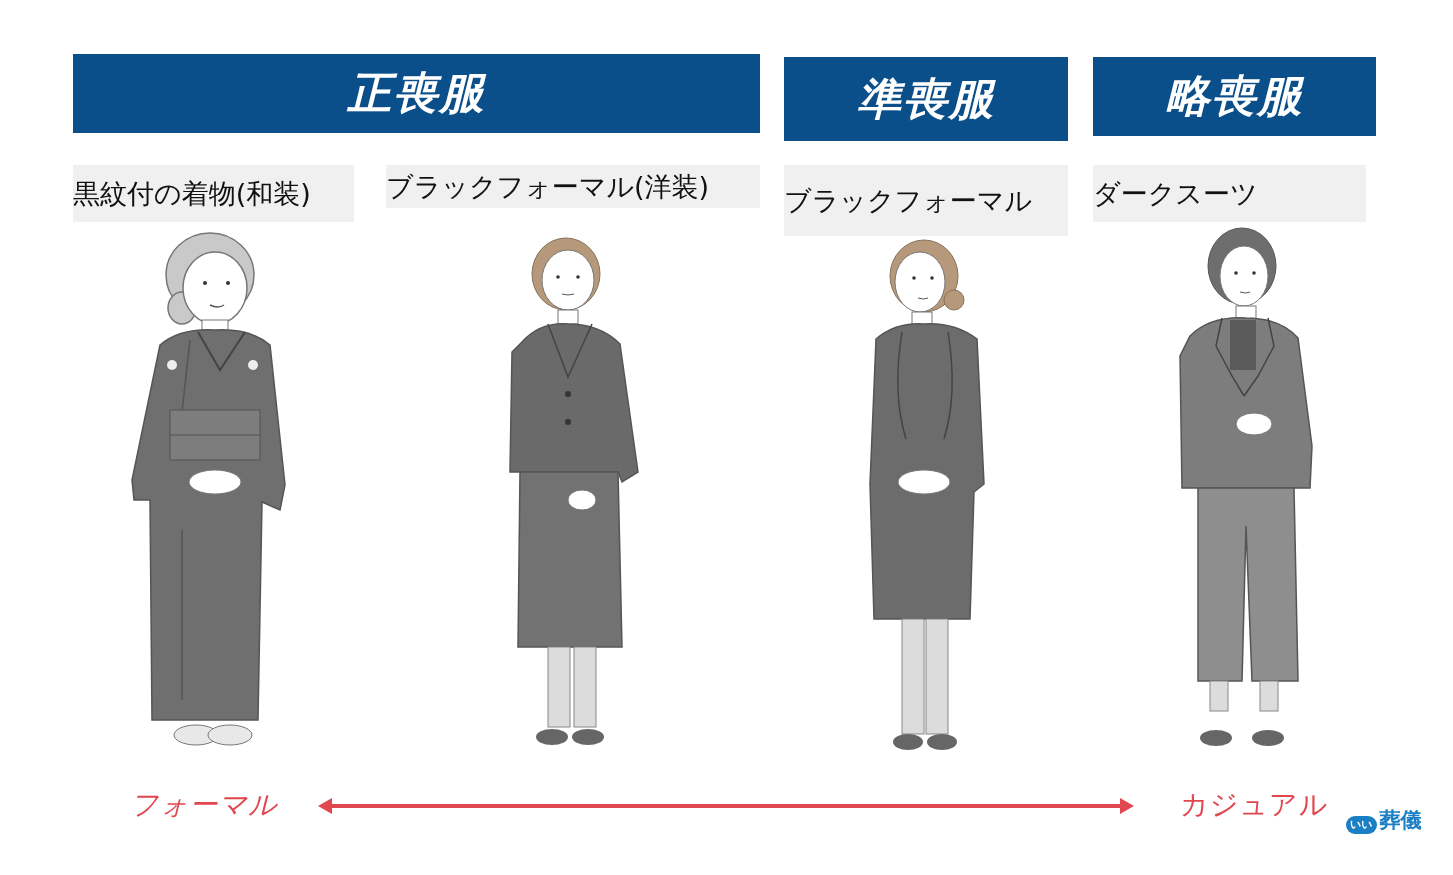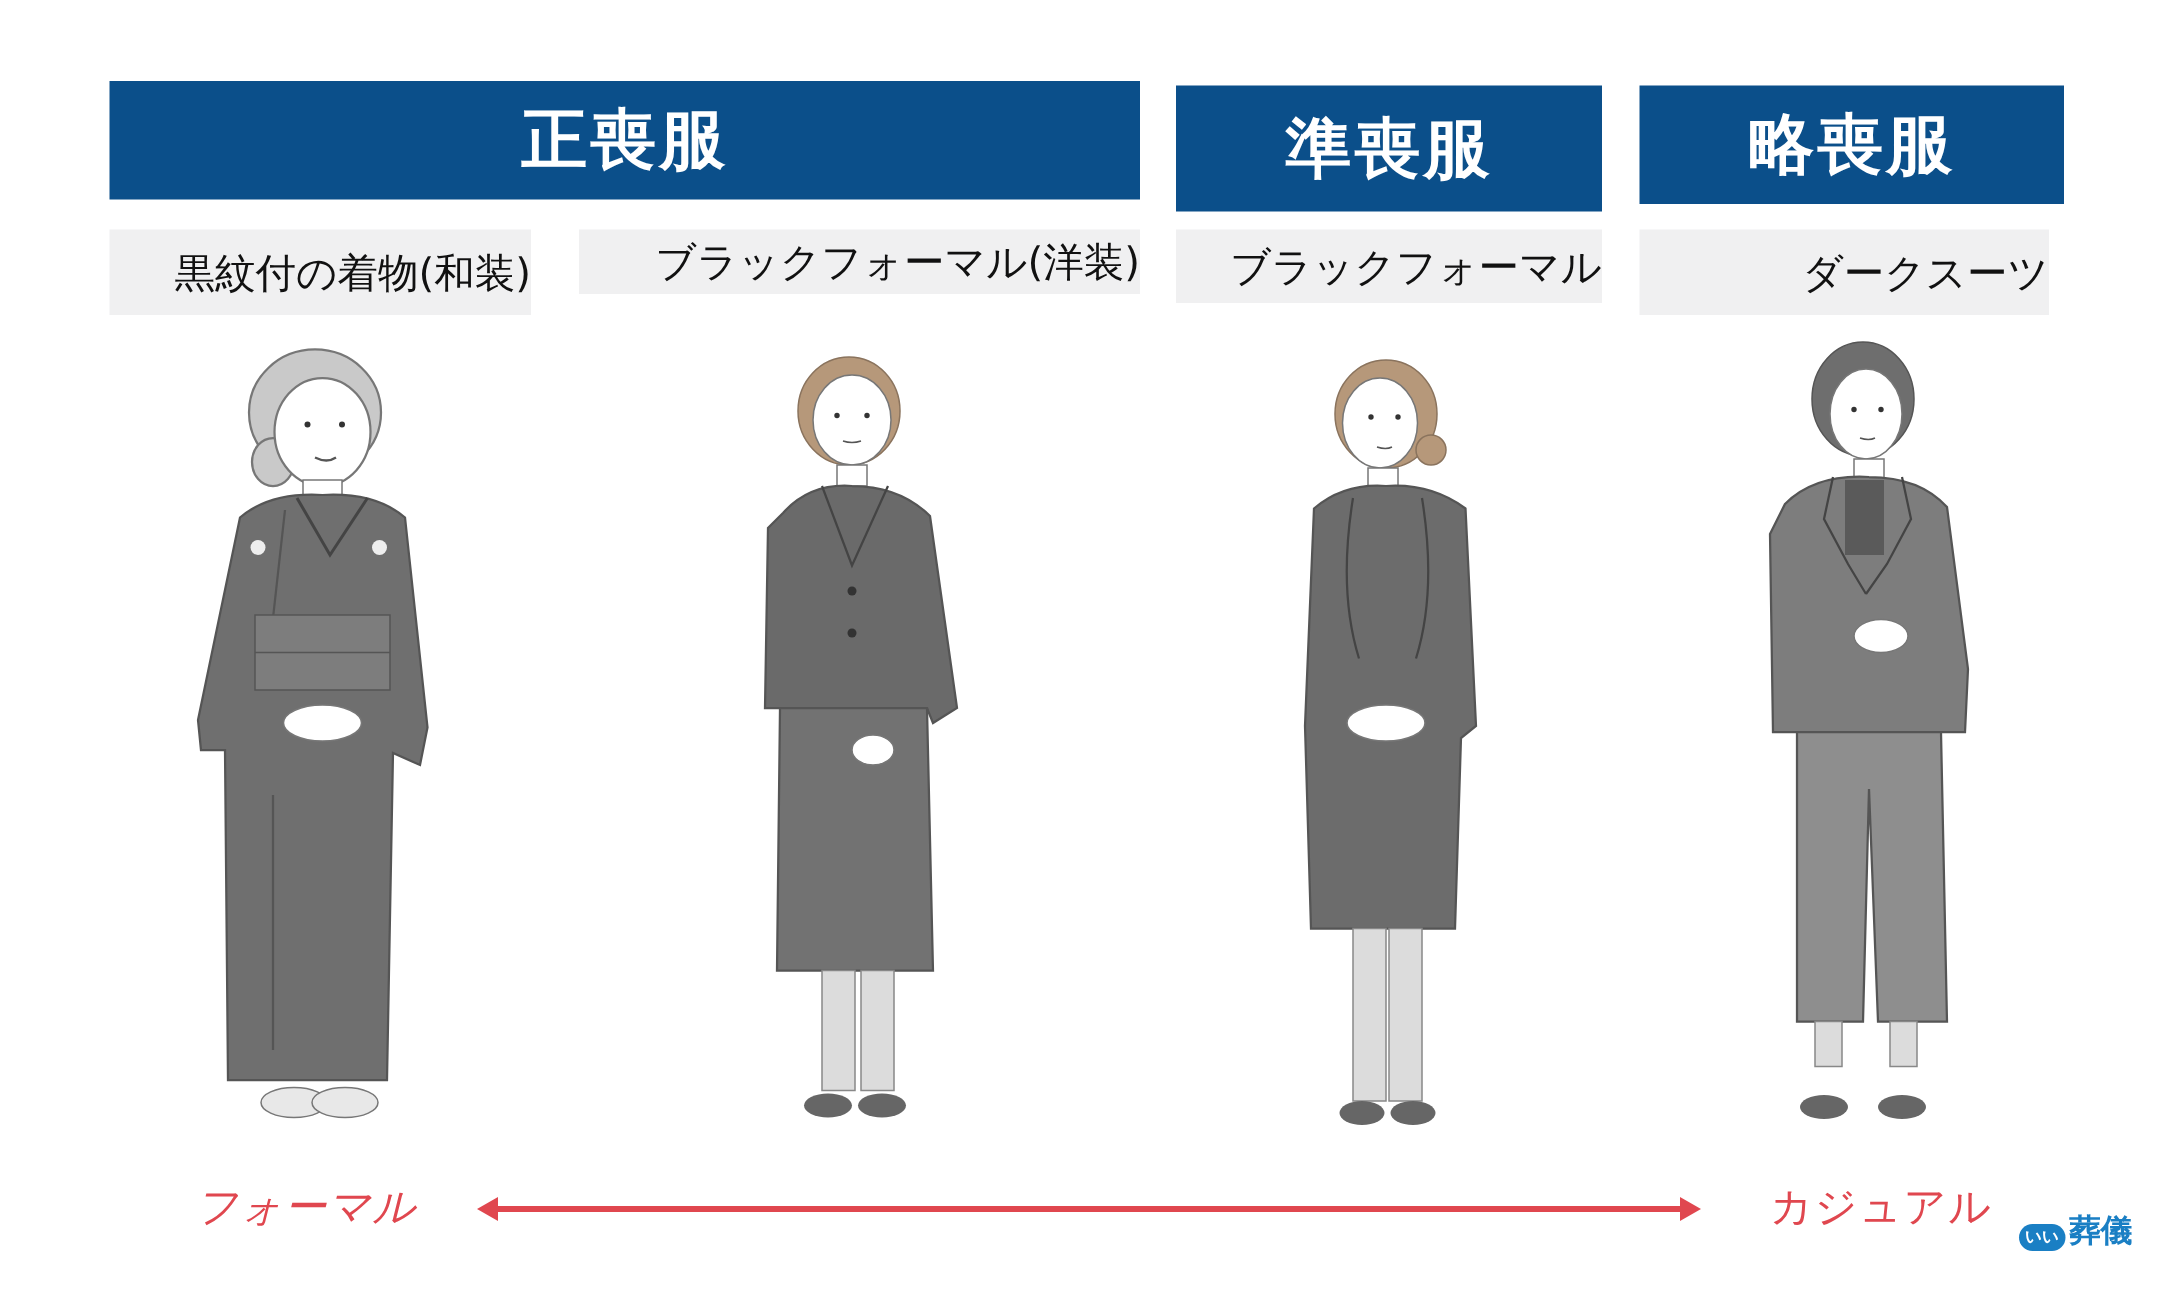--- a/index.html
+++ b/index.html
@@ -1,23 +1,23 @@
 <!DOCTYPE html>
 <html><head>
 <meta charset="utf-8">
 <style>
   html, body { margin:0; padding:0; background:#ffffff; }
   body { width:1453px; height:875px; position:relative; overflow:hidden;
          font-family:"DejaVu Sans", "Liberation Sans", sans-serif; }
   .hdr { position:absolute; background:#0b4f8a; color:#ffffff;
          display:flex; align-items:center; justify-content:center;
-         font-size:44px; font-weight:bold; letter-spacing:2px; }
+         font-size:44px; font-weight:bold; letter-spacing:2px;font-style:italic; }
   .sub { position:absolute; background:#f0f0f1; color:#111;
-         display:flex; align-items:center; justify-content:flex-end;
-         font-size:27px; white-space:nowrap; }
+         display:flex; align-items:center; justify-content:flex-start;
+         font-size:27px; white-space:nowrap;margin-top:12px; }
   .fig { position:absolute; }
   .scale-label { position:absolute; color:#e0474f; font-size:28px; letter-spacing:1px; }
   .arrow { position:absolute; left:318px; top:796px; width:816px; height:20px; }
   .logo { position:absolute; left:1346px; top:806px; display:flex; align-items:flex-end; gap:3px; }
   .logo-badge { background:#1a7fc4; color:#fff; border-radius:10px; font-size:11px;
                 font-weight:bold; padding:2px 4px; line-height:14px; }
   .logo-text { color:#1a7fc4; font-size:21px; font-weight:bold; }
 </style>
 </head>
 <body>
@@ -31,21 +31,21 @@
 <div class="hdr" style="left:1093px; top:57px; width:283px; height:79px;">
   <span>略喪服</span>
 </div>
 
 <div class="sub" style="left:73px; top:153px; width:281px; height:57px;">
   <span>黒紋付の着物(和装)</span>
 </div>
 <div class="sub" style="left:386px; top:153px; width:374px; height:43px;">
   <span>ブラックフォーマル(洋装)</span>
 </div>
-<div class="sub" style="left:784px; top:153px; width:284px; height:49px;font-family:Liberation Serif, serif;">
+<div class="sub" style="left:784px; top:153px; width:284px; height:71px;font-family:Liberation Serif, serif;">
   <span>ブラックフォーマル</span>
 </div>
 <div class="sub" style="left:1093px; top:153px; width:273px; height:57px;">
   <span>ダークスーツ</span>
 </div>
 
 <svg class="fig" style="left:120px; top:230px;" width="200" height="530" viewBox="0 0 200 530">
 
   <ellipse cx="90" cy="45" rx="44" ry="42" fill="#c9c9c9" stroke="#777" stroke-width="1.5"></ellipse>
   <ellipse cx="62" cy="78" rx="14" ry="16" fill="#c9c9c9" stroke="#777" stroke-width="1.5"></ellipse>

